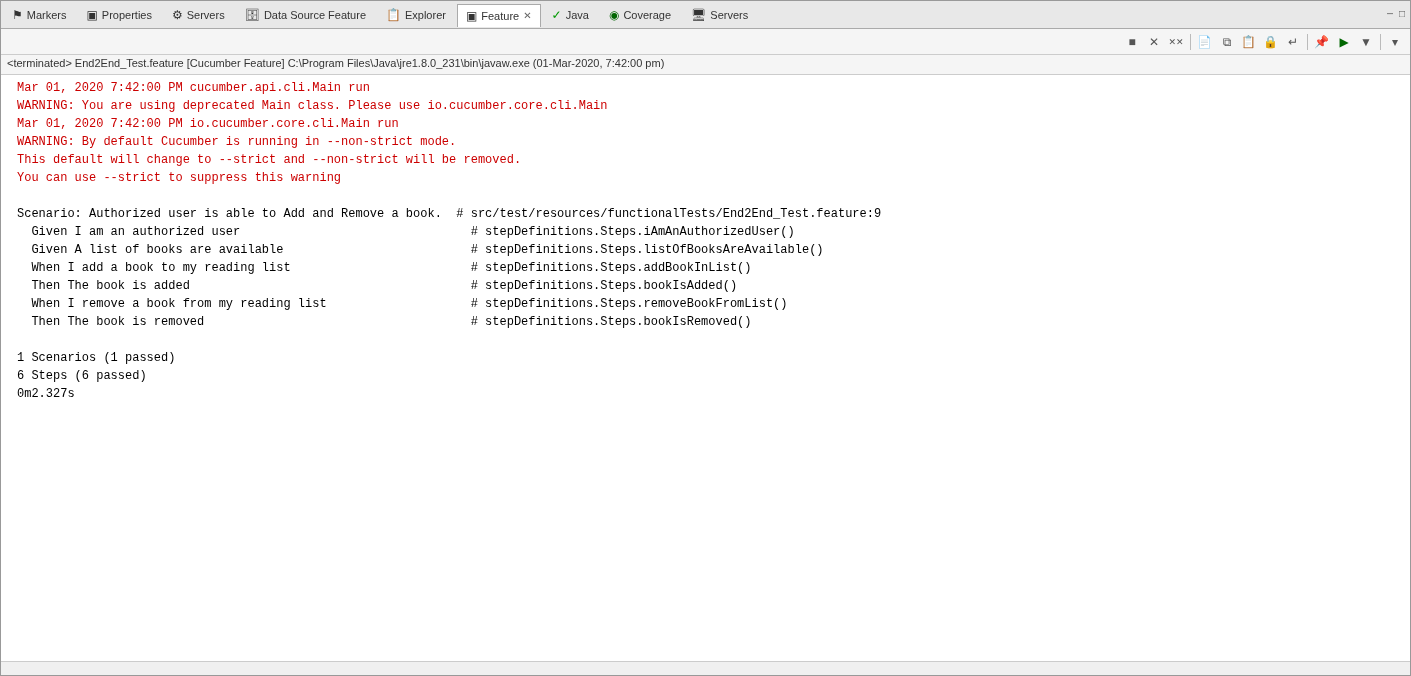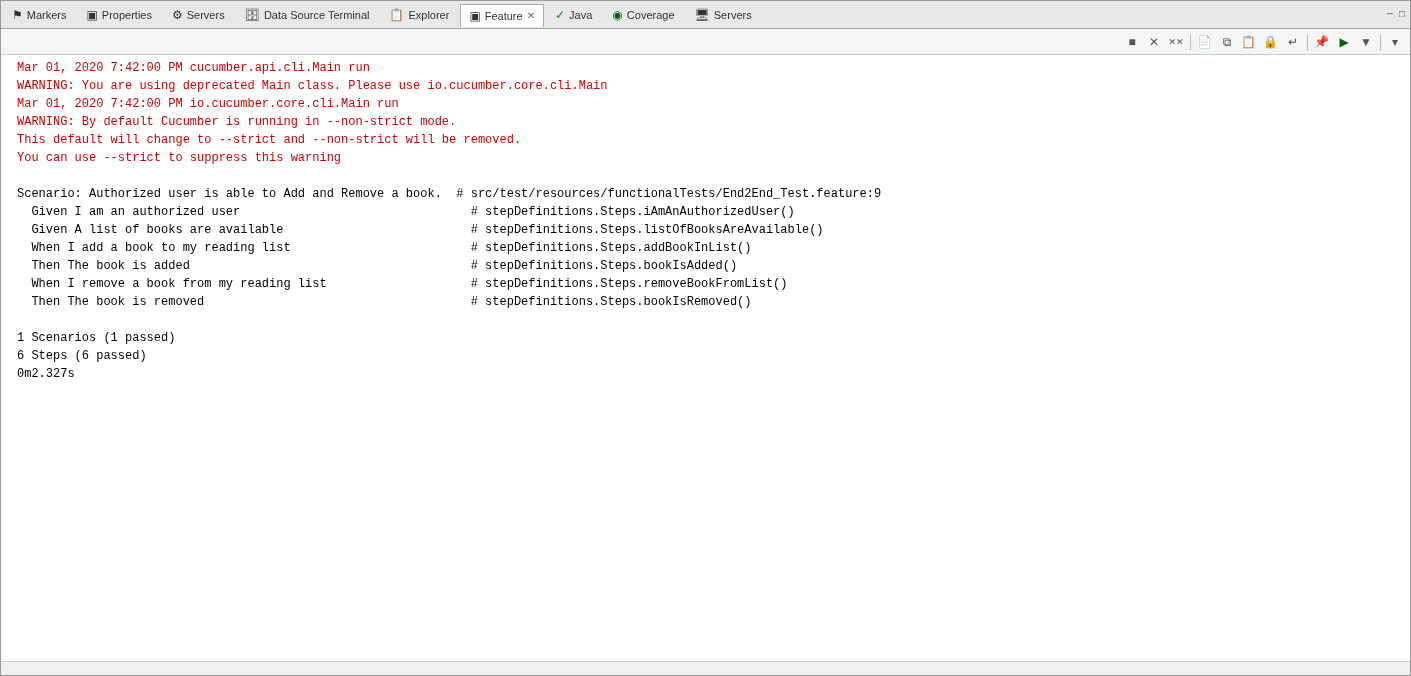--- a/index.html
+++ b/index.html
@@ -198,21 +198,21 @@
     <div class="tab">
       <span class="tab-icon">▣</span>
       <span>Properties</span>
     </div>
     <div class="tab">
       <span class="tab-icon">⚙</span>
       <span>Servers</span>
     </div>
     <div class="tab">
       <span class="tab-icon">🗄</span>
-      <span>Data Source Terminal</span>
+      <span>Data Source Feature</span>
     </div>
     <div class="tab">
       <span class="tab-icon">📋</span>
       <span>Explorer</span>
     </div>
     <div class="tab active">
       <span class="tab-icon">▣</span>
       <span>Feature</span>
       <span class="tab-close">✕</span>
     </div>
@@ -245,20 +245,23 @@
     <button class="toolbar-btn" title="Scroll Lock">🔒</button>
     <button class="toolbar-btn" title="Word Wrap">↵</button>
     <div class="separator"></div>
     <button class="toolbar-btn" title="Pin Console">📌</button>
     <button class="toolbar-btn" title="Open Console" style="color:#006600;">▶</button>
     <button class="toolbar-btn" title="Display Selected Console">▼</button>
     <div class="separator"></div>
     <button class="toolbar-btn" title="View Menu">▾</button>
   </div>
 
+  <div class="status-bar">
+    <span>&lt;terminated&gt; End2End_Test.feature [Cucumber Feature] C:\Program Files\Java\jre1.8.0_231\bin\javaw.exe (01-Mar-2020, 7:42:00 pm)</span>
+  </div>
 
   <div class="console-area">
     <div class="console-content" id="console-content"><span class="red-text">Mar 01, 2020 7:42:00 PM cucumber.api.cli.Main run</span>
 <span class="red-text">WARNING: You are using deprecated Main class. Please use io.cucumber.core.cli.Main</span>
 <span class="red-text">Mar 01, 2020 7:42:00 PM io.cucumber.core.cli.Main run</span>
 <span class="red-text">WARNING: By default Cucumber is running in --non-strict mode.</span>
 <span class="red-text">This default will change to --strict and --non-strict will be removed.</span>
 <span class="red-text">You can use --strict to suppress this warning</span>
 <span class="black-text"></span>
 <span class="black-text">Scenario: Authorized user is able to Add and Remove a book.  # src/test/resources/functionalTests/End2End_Test.feature:9</span>

